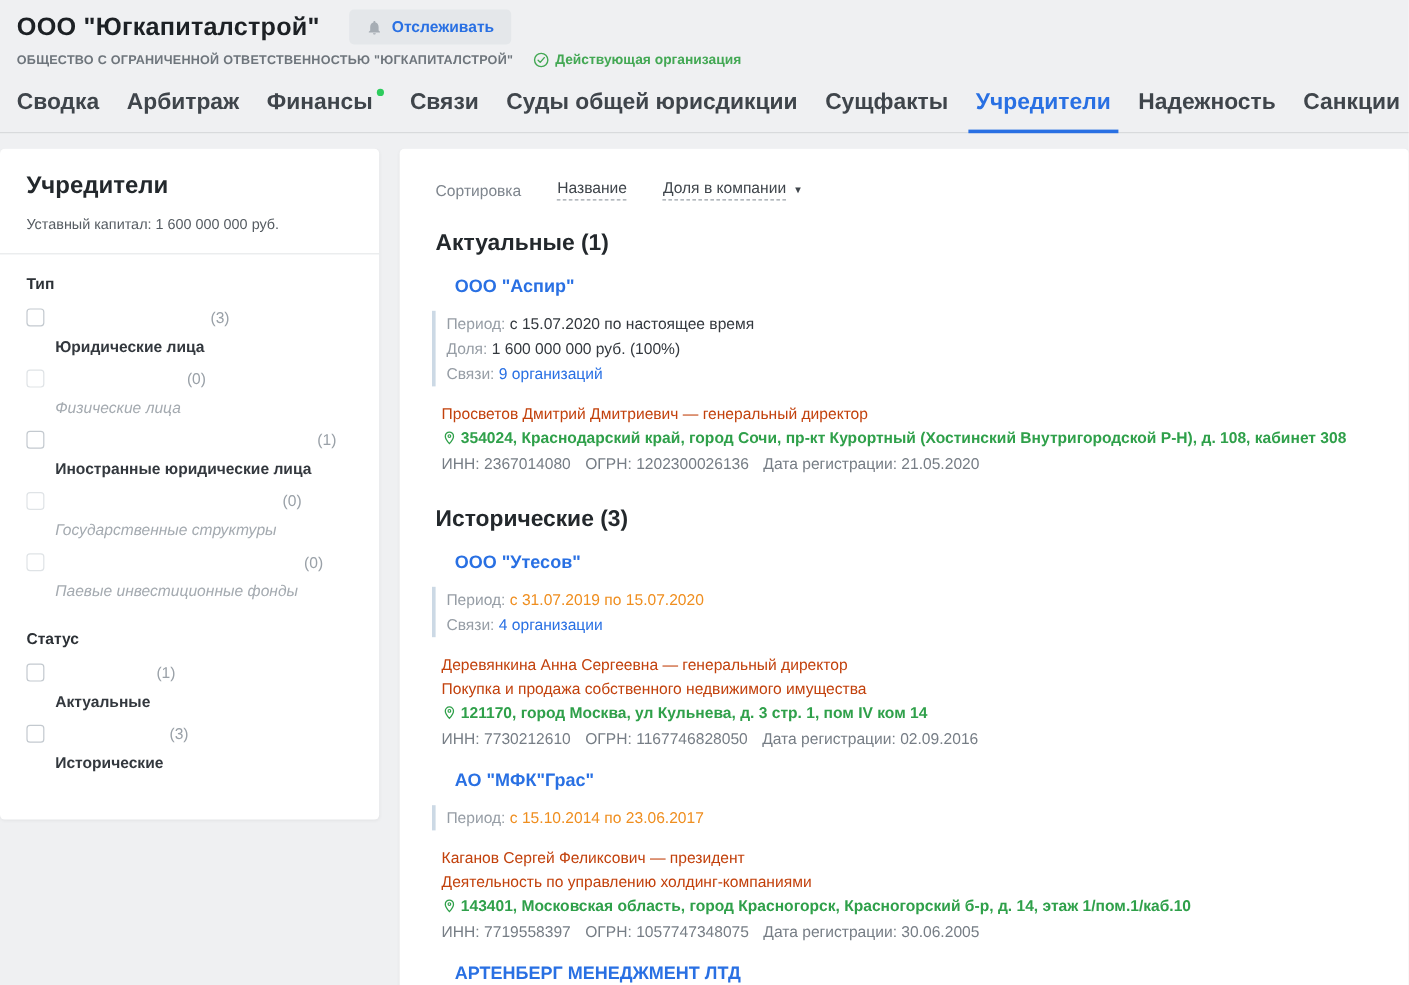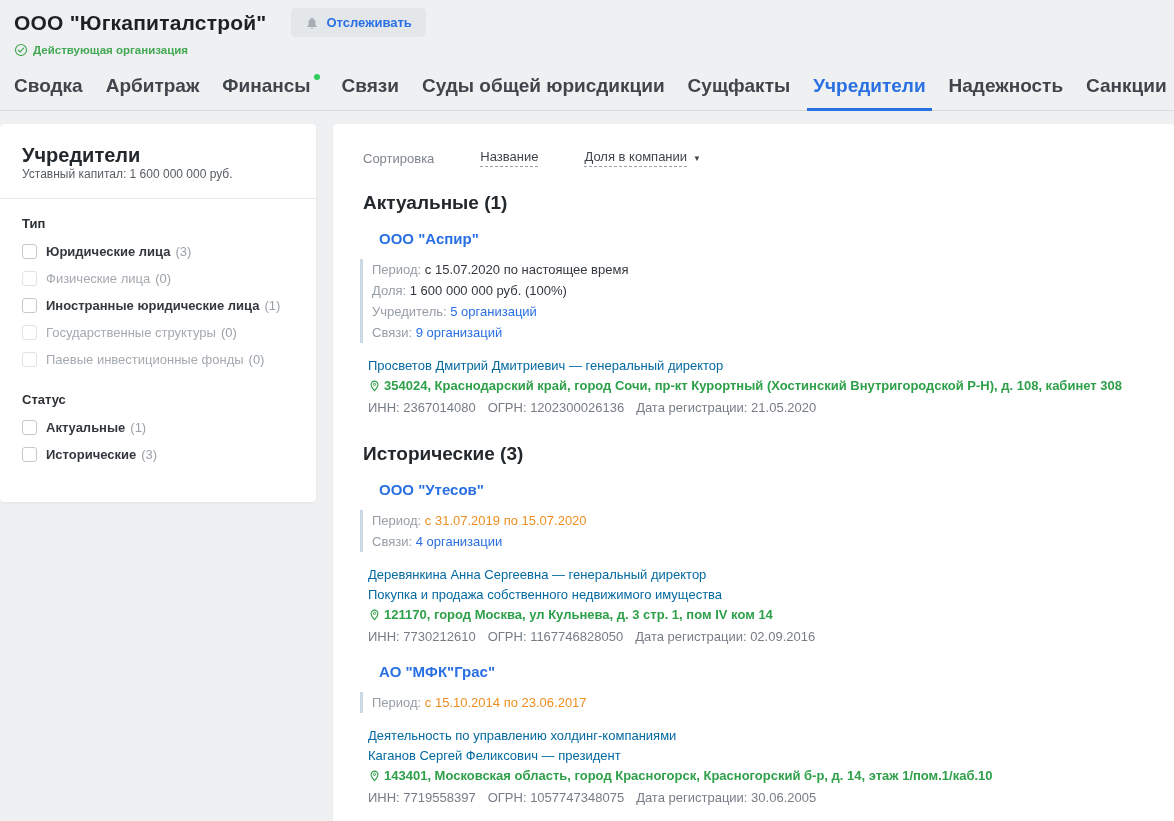--- a/index.html
+++ b/index.html
@@ -33,49 +33,49 @@
   .tab.active { color:#2970e3; }
   .tab.active::after { content:""; position:absolute; left:-6px; right:-6px; bottom:-1px; height:3px; background:#2970e3; }
   .green-dot { position:absolute; top:3px; right:-9px; width:6px; height:6px; border-radius:50%; background:#2ecc5e; }
   .tab.has-dot { margin-right:8px; }
 
   
   .content { flex:1; display:flex; gap:17px; padding-top:13px; align-items:flex-start; }
   .card { background:#fff; border-radius:4px; box-shadow:0 1px 3px rgba(0,0,0,.05); }
   .sidebar { width:316px; padding:20px 22px 28px; }
   .sb-title { font-size:20px; font-weight:700; color:#23282c; }
-  .sb-capital { font-size:12px; color:#565c62; }
+  .sb-capital { font-size:12px; color:#565c62; margin-top:13px; }
   .sb-divider { border:none; border-top:1px solid #e7e9ea; margin:17px -22px; }
   .sb-group-label { font-size:13px; font-weight:700; color:#2c3136; margin-bottom:13px; }
   .check-row { display:flex; align-items:flex-start; gap:9px; margin-bottom:11px; font-size:13px; cursor:pointer; line-height:16px; }
   .checkbox { width:15px; height:15px; flex:none; border:1px solid #c3c9cf; border-radius:3px; background:#fff; }
   .check-row.disabled .checkbox { border-color:#dfe3e6; }
-  .check-label { color:#33383e; font-weight:600; }
-  .check-row.disabled .check-label { color:#a4aab0; font-weight:400; }
+  .check-label { color:#33383e; font-weight:600;margin-top:24px; }
+  .check-row.disabled .check-label { color:#a4aab0; font-weight:400;font-style:italic; }
   .check-count { color:#9aa1a8; margin-left:-4px; }
   .sb-status-group { margin-top:24px; }
 
   .main { flex:1; min-height:721px; padding:25px 30px; }
-  .sort-row { display:flex; align-items:center; gap:46px; font-size:13px; }
+  .sort-row { display:flex; align-items:center; gap:30px; font-size:13px; }
   .sort-label { color:#7e858d; }
   .sort-opt { display:inline-flex; align-items:center; gap:6px; cursor:pointer; color:#3f454b; }
   .opt-text { border-bottom:1px dashed #9aa1a8; padding-bottom:2px; }
   .caret { font-size:8px; color:#3f454b; margin-top:1px; }
 
   .section-title { font-size:19px; font-weight:700; color:#23282c; margin-top:25px; }
   .entry { margin-top:16px; }
   .entry-name { display:inline-block; margin-left:16px; font-size:15px; font-weight:600; color:#2970e3; cursor:pointer; }
   .facts { margin:11px 0 13px -3px; border-left:3px solid #ccd9e5; padding-left:9px; }
   .fact { font-size:13px; line-height:21px; }
   .f-lbl { color:#969da5;text-align:right; }
   .f-val.dark { color:#33383e; }
   .f-val.link { color:#2970e3; cursor:pointer; }
   .f-val.orange { color:#ef8e1f; }
   .entry-body { margin-left:5px; }
-  .line { font-size:13px; line-height:20px; color:#0369a1; }
+  .line { font-size:13px; line-height:20px; color:#c2410c; }
   .addr { display:flex; align-items:flex-start; gap:3px; color:#2fa04a; font-weight:600; }
   .addr svg { flex:none; margin-top:3px; }
   .reg { display:flex; gap:12px; font-size:13px; line-height:20px; color:#767d85; margin-top:2px; }
 </style>
 </head>
 <body>
 
 <div class="page">
 
   <header class="header">
@@ -84,20 +84,21 @@
       <button class="follow-btn">
         <span style="display:inline-flex;">
           <svg viewBox="0 0 24 24" width="14" height="14" fill="#a6adb4">
               <path d="M12 22c1.1 0 2-.9 2-2h-4c0 1.1.9 2 2 2zm6-6v-5c0-3.07-1.63-5.64-4.5-6.32V4c0-.83-.67-1.5-1.5-1.5S10.5 3.17 10.5 4v.68C7.64 5.36 6 7.92 6 11v5l-2 2v1h16v-1l-2-2z"></path>
             </svg>
         </span>
         <span>Отслеживать</span>
       </button>
     </div>
     <div class="h-row2">
+      <span class="full-name">ОБЩЕСТВО С ОГРАНИЧЕННОЙ ОТВЕТСТВЕННОСТЬЮ "ЮГКАПИТАЛСТРОЙ"</span>
       <span class="status-badge">
         <span style="display:inline-flex;">
           <svg viewBox="0 0 24 24" width="14" height="14">
               <circle cx="12" cy="12" r="9.5" fill="none" stroke="#43a854" stroke-width="2"></circle>
               <path d="M7.6 12.4l3 3 5.8-6.8" fill="none" stroke="#43a854" stroke-width="2" stroke-linecap="round" stroke-linejoin="round"></path>
             </svg>
         </span>
         <span>Действующая организация</span>
       </span>
     </div>
@@ -184,21 +185,20 @@
         </span>
       </div>
 
       <h2 class="section-title">Актуальные (1)</h2>
 
       <article class="entry">
         <a class="entry-name">ООО "Аспир"</a>
         <div class="facts">
           <div class="fact"><span class="f-lbl">Период:</span> <span class="f-val dark">с 15.07.2020 по настоящее время</span></div>
           <div class="fact"><span class="f-lbl">Доля:</span> <span class="f-val dark">1 600 000 000 руб. (100%)</span></div>
-          <div class="fact"><span class="f-lbl">Учредитель:</span> <span class="f-val link">5 организаций</span></div>
           <div class="fact"><span class="f-lbl">Связи:</span> <span class="f-val link">9 организаций</span></div>
         </div>
         <div class="entry-body">
           <div class="line">Просветов Дмитрий Дмитриевич — генеральный директор</div>
           <div class="line addr">
             <span style="display:inline-flex;">
               <svg viewBox="0 0 24 24" width="13" height="13">
                   <path d="M12 21.5s-6.3-6.7-6.3-11.3a6.3 6.3 0 1 1 12.6 0C18.3 14.8 12 21.5 12 21.5z" fill="none" stroke="#2fa04a" stroke-width="2"></path>
                   <circle cx="12" cy="10" r="2.1" fill="none" stroke="#2fa04a" stroke-width="1.8"></circle>
                 </svg>
@@ -240,22 +240,22 @@
           </div>
         </div>
       </article>
 
       <article class="entry">
         <a class="entry-name">АО "МФК"Грас"</a>
         <div class="facts">
           <div class="fact"><span class="f-lbl">Период:</span> <span class="f-val orange">с 15.10.2014 по 23.06.2017</span></div>
         </div>
         <div class="entry-body">
+          <div class="line">Каганов Сергей Феликсович — президент</div>
           <div class="line">Деятельность по управлению холдинг-компаниями</div>
-          <div class="line">Каганов Сергей Феликсович — президент</div>
           <div class="line addr">
             <span style="display:inline-flex;">
               <svg viewBox="0 0 24 24" width="13" height="13">
                   <path d="M12 21.5s-6.3-6.7-6.3-11.3a6.3 6.3 0 1 1 12.6 0C18.3 14.8 12 21.5 12 21.5z" fill="none" stroke="#2fa04a" stroke-width="2"></path>
                   <circle cx="12" cy="10" r="2.1" fill="none" stroke="#2fa04a" stroke-width="1.8"></circle>
                 </svg>
             </span>
             <span>143401, Московская область, город Красногорск, Красногорский б-р, д. 14, этаж 1/пом.1/каб.10</span>
           </div>
           <div class="reg">

